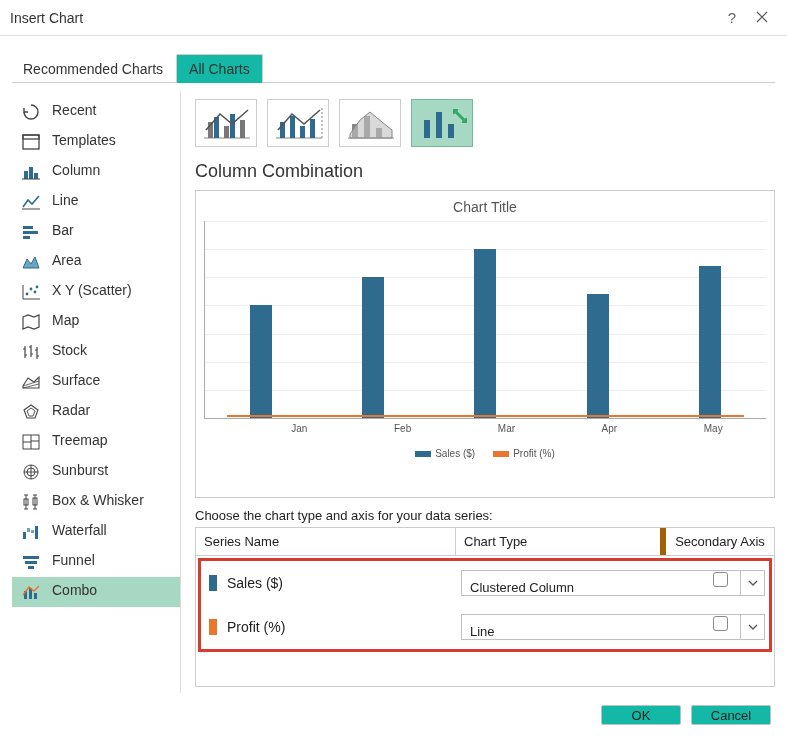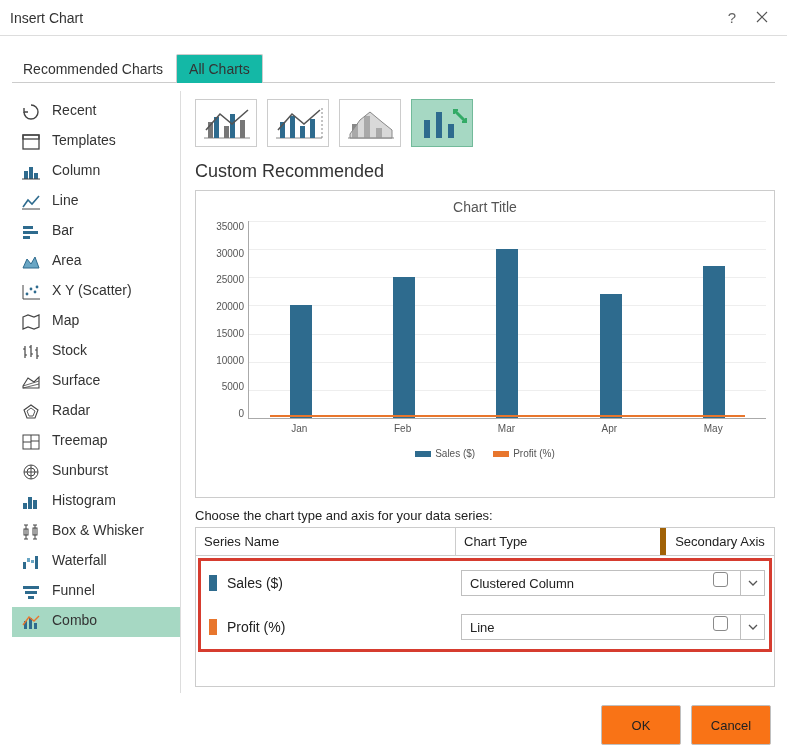--- a/index.html
+++ b/index.html
@@ -54,26 +54,26 @@
   .col-type { flex: 1; border-right: 6px solid #a16207; }
   .col-sec { width: 108px; text-align: center; }
 
   .highlight-wrap { border: 3px solid #d63c2f; margin: 2px; }
   .series-row { display: flex; align-items: center; height: 44px; }
   .series-row .sname { width: 256px; display: flex; align-items: center; gap: 10px; padding-left: 8px; font-size: 14px; }
   .series-row .sname .sw { width: 8px; height: 16px; }
   .series-row .stype { flex: 1; padding: 0 4px; }
   .ssec { width: 15px; height: 15px; border: 1px solid #8a8a8a; border-radius: 3px; }
 
-  .dropdown { border: 1px solid #bfbfbf; height: 26px; display: flex; align-items: center; }
+  .dropdown { border: 1px solid #bfbfbf; height: 26px; display: flex; align-items: flex-end; }
   .dropdown .dval { flex: 1; padding: 0 8px; font-size: 13px; }
   .dropdown .darrow { width: 24px; height: 100%; border-left: 1px solid #bfbfbf; display: flex; align-items: center; justify-content: center; }
 
   .footer { display: flex; justify-content: flex-end; gap: 10px; padding: 12px 16px; }
-  .btn { min-width: 80px; height: 40px; border: 1px solid #bfbfbf; background: #f97316; font-size: 13px; display: flex; align-items: center; justify-content: center; cursor: default; border-radius: 2px; }
+  .btn { min-width: 80px; height: 20px; border: 1px solid #bfbfbf; background: #14b8a6; font-size: 13px; display: flex; align-items: center; justify-content: center; cursor: default; border-radius: 2px; }
 </style>
 </head>
 <body>
 
 <div class="titlebar">
   <div class="title">Insert Chart</div>
   <div class="tbtn">?</div>
   <div class="tbtn">
     <svg width="12" height="12" viewBox="0 0 12 12">
         <path d="M1 1 L11 11 M11 1 L1 11" stroke="#555" stroke-width="1.2" fill="none"></path>
@@ -203,30 +203,20 @@
     </div>
     <div class="side-item">
       <span class="side-icon">
           <svg viewBox="0 0 22 20">
             <circle cx="11" cy="10" r="7" fill="none" stroke="#444"></circle>
             <circle cx="11" cy="10" r="4" fill="none" stroke="#444"></circle>
             <path d="M11 3 V17 M4 10 H18" stroke="#444"></path>
           </svg>
         </span>
       <span>Sunburst</span>
-    </div>
-    <div class="side-item">
-      <span class="side-icon">
-          <svg viewBox="0 0 22 20">
-            <rect x="3" y="11" width="4" height="6" fill="#2e6b8e"></rect>
-            <rect x="8" y="5" width="4" height="12" fill="#2e6b8e"></rect>
-            <rect x="13" y="8" width="4" height="9" fill="#2e6b8e"></rect>
-          </svg>
-        </span>
-      <span>Histogram</span>
     </div>
     <div class="side-item">
       <span class="side-icon">
           <svg viewBox="0 0 22 20">
             <path d="M6 3 V17 M4 3 H8 M4 17 H8" stroke="#444"></path>
             <rect x="4" y="7" width="4" height="6" fill="none" stroke="#444"></rect>
             <path d="M15 3 V17 M13 3 H17 M13 17 H17" stroke="#444"></path>
             <rect x="13" y="6" width="4" height="7" fill="none" stroke="#444"></rect>
           </svg>
         </span>
@@ -305,35 +295,25 @@
             <rect x="10" y="18" width="6" height="18" fill="#2e6b8e"></rect>
             <rect x="22" y="10" width="6" height="26" fill="#2e6b8e"></rect>
             <rect x="34" y="22" width="6" height="14" fill="#2e6b8e"></rect>
             <path d="M40 8 L52 20" stroke="#3a6" stroke-width="3"></path>
             <path d="M44 8 L40 8 L40 12" fill="none" stroke="#3a6" stroke-width="2"></path>
             <path d="M48 20 L52 20 L52 16" fill="none" stroke="#3a6" stroke-width="2"></path>
           </svg>
       </div>
     </div>
 
-    <div class="section-title">Custom Recommended</div>
+    <div class="section-title">Column Combination</div>
 
     <div class="preview">
       <div class="chart-title">Chart Title</div>
       <div class="chart-area">
-        <div class="yaxis">
-          <span>35000</span>
-          <span>30000</span>
-          <span>25000</span>
-          <span>20000</span>
-          <span>15000</span>
-          <span>10000</span>
-          <span>5000</span>
-          <span>0</span>
-        </div>
         <div class="plot">
           <div class="grid-line" style="top:0%"></div>
           <div class="grid-line" style="top:14.28%"></div>
           <div class="grid-line" style="top:28.57%"></div>
           <div class="grid-line" style="top:42.85%"></div>
           <div class="grid-line" style="top:57.14%"></div>
           <div class="grid-line" style="top:71.42%"></div>
           <div class="grid-line" style="top:85.71%"></div>
           <div class="bars" id="bars">
               <div class="bar-col">

